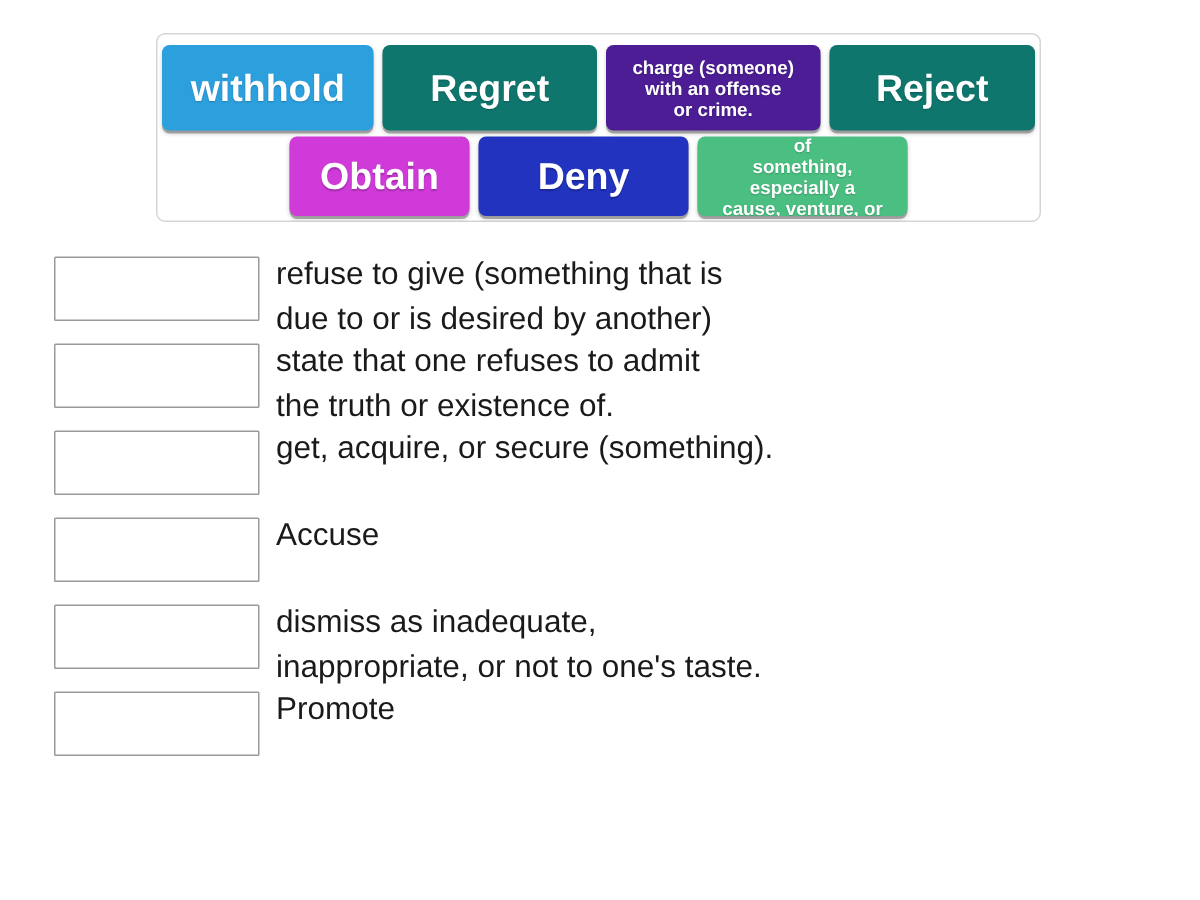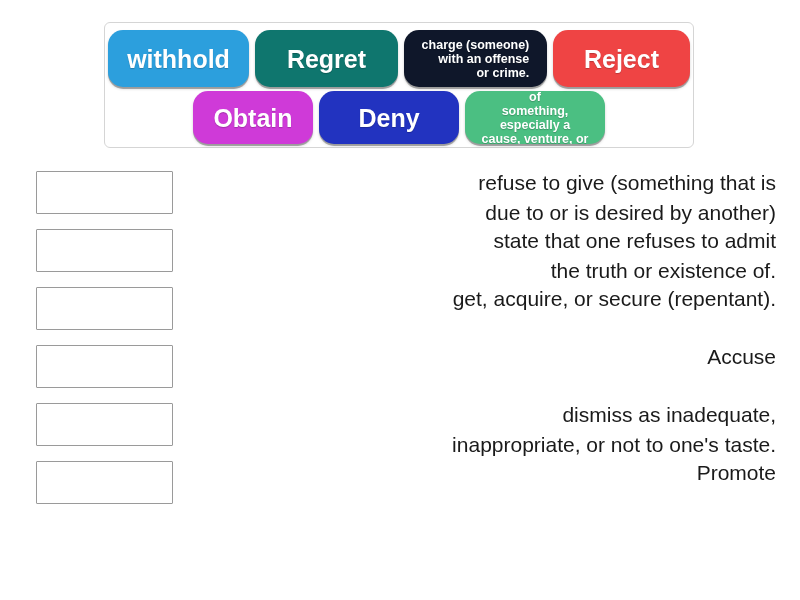--- a/index.html
+++ b/index.html
@@ -35,21 +35,21 @@
     width: 100%;
     display: flex;
     justify-content: center;
     align-items: stretch;
   }
   #tile-row-1 { top: 7px; height: 57px; }
   #tile-row-2 { top: 68px; height: 53px; }
 
   .tile {
     box-sizing: border-box;
-    border-radius: 15px;
+    border-radius: 5px;
     display: flex;
     align-items: center;
     justify-content: center;
     text-align: center;
     color: #ffffff;
     margin: 0 3px;
     padding: 0 6px;
     cursor: pointer;
     user-select: none;
     box-shadow: 0 2px 0 rgba(0,0,0,0.28), 0 2px 3px rgba(0,0,0,0.18);
@@ -90,34 +90,33 @@
     cursor: pointer;
   }
   .def-text {
     flex: 1 1 auto;
     padding-left: 11px;
     font-size: 21px;
     line-height: 1.42;
     color: #1a1a1a;
     margin-top: -3px;
     white-space: pre-line;
-    text-align: right;
   }
 </style>
 </head>
 <body>
 
 <div id="tile-bank">
   <div class="tile-row" id="tile-row-1">
       <div class="tile big" style="background: rgb(44, 159, 221); width: 143px; white-space: pre-line;">withhold</div>
       <div class="tile big" style="background: #0f766e; width: 145px; white-space: pre-line;">Regret</div>
-      <div class="tile small" style="background: #0f172a; width: 145px; white-space: pre-line; text-align: right;">charge (someone)
+      <div class="tile small" style="background: #4c1d95; width: 145px; white-space: pre-line;">charge (someone)
 with an offense
 or crime.</div>
-      <div class="tile big" style="background: #ef4444; width: 139px; white-space: pre-line;">Reject</div>
+      <div class="tile big" style="background: #0f766e; width: 139px; white-space: pre-line;">Reject</div>
     </div>
   <div class="tile-row" id="tile-row-2">
       <div class="tile big" style="background: rgb(207, 58, 216); width: 120px; white-space: pre-line;">Obtain</div>
       <div class="tile big" style="background: rgb(34, 51, 192); width: 140px; white-space: pre-line; text-align: center;">Deny</div>
       <div class="tile small" style="background: rgb(75, 191, 130); width: 140px; white-space: pre-line;">further the progress of
 something, especially a
 cause, venture, or aim</div>
     </div>
 </div>
 
@@ -127,21 +126,21 @@
       <div class="def-text">refuse to give (something that is
 due to or is desired by another)</div>
     </div>
     <div class="def-row">
       <div class="drop-box"></div>
       <div class="def-text">state that one refuses to admit
 the truth or existence of.</div>
     </div>
     <div class="def-row">
       <div class="drop-box"></div>
-      <div class="def-text">get, acquire, or secure (repentant).</div>
+      <div class="def-text">get, acquire, or secure (something).</div>
     </div>
     <div class="def-row">
       <div class="drop-box"></div>
       <div class="def-text">Accuse</div>
     </div>
     <div class="def-row">
       <div class="drop-box"></div>
       <div class="def-text">dismiss as inadequate,
 inappropriate, or not to one's taste.</div>
     </div>

